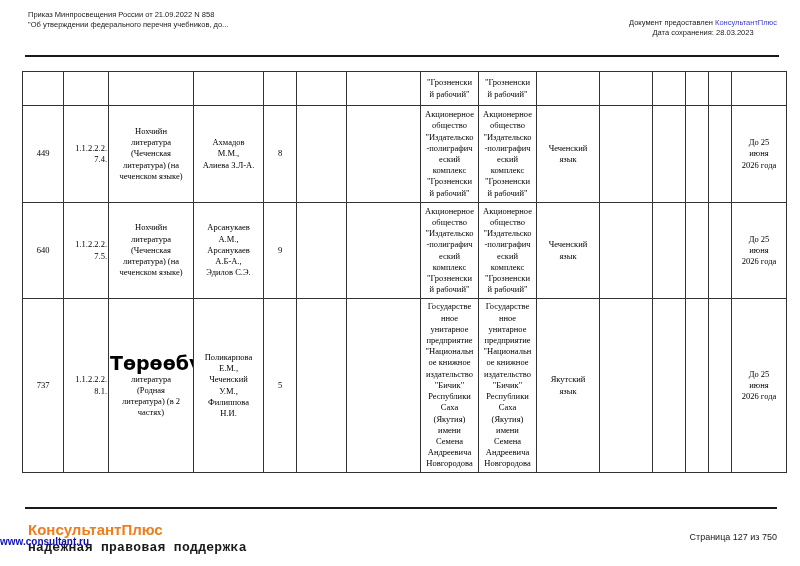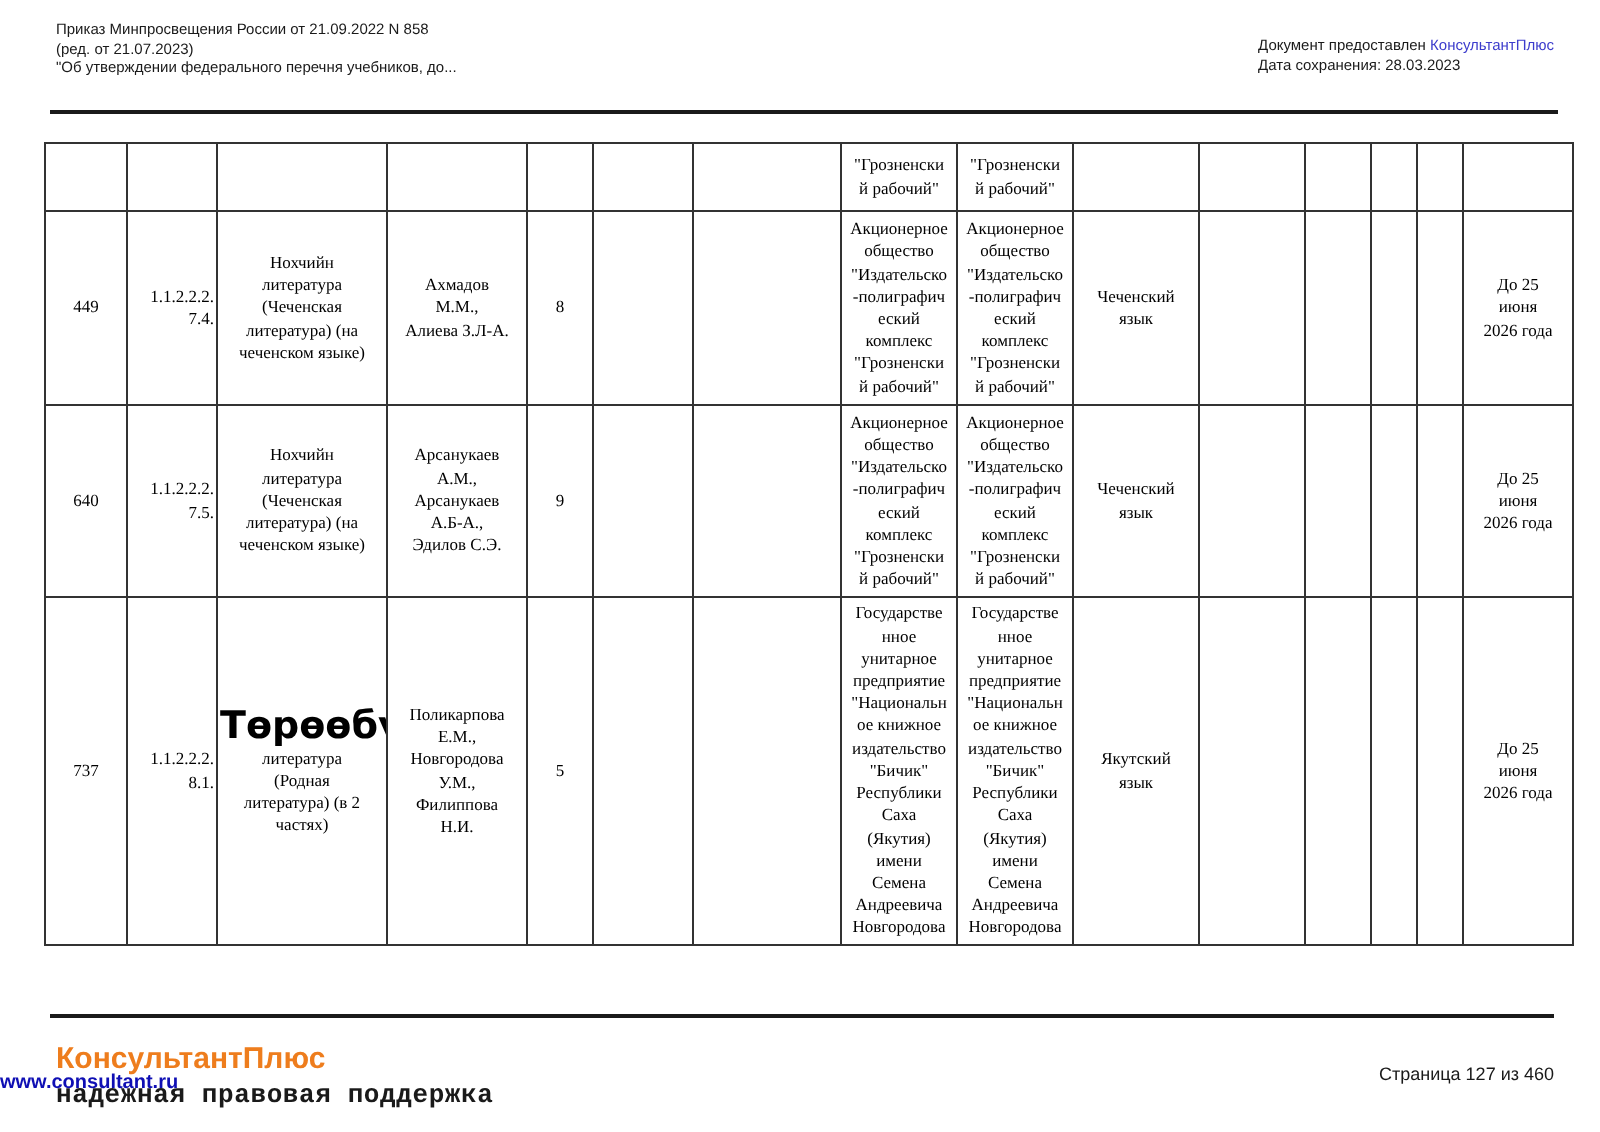--- a/index.html
+++ b/index.html
@@ -2,21 +2,21 @@
 <html><head>
 <meta charset="utf-8">
 <style>
   html,body{margin:0;padding:0;background:#e8e8e8;}
   .page{
     position:relative;width:800px;height:566px;background:#ffffff;
     font-family:"Liberation Sans",sans-serif;color:#000;overflow:hidden;
   }
   
   .header-left{position:absolute;left:28px;top:10px;font-size:7.5px;line-height:9.5px;color:#1a1a1a;}
-  .header-right{position:absolute;right:23px;top:18px;text-align:left;font-size:7.5px;line-height:9.5px;color:#1a1a1a;}
+  .header-right{position:absolute;right:23px;top:18px;text-align:center;font-size:7.5px;line-height:9.5px;color:#1a1a1a;}
   .link-blue{color:#3c3ccc;text-decoration:none;}
   
   .rule{position:absolute;background:#1a1a1a;height:2px;}
   .rule-top{left:25px;width:754px;top:55px;}
   .rule-bottom{left:25px;width:752px;top:507px;}
   
   .doc-table{
     position:absolute;left:22px;top:71px;
     border-collapse:collapse;table-layout:fixed;width:764px;
     font-family:"Liberation Serif",serif;font-size:8.5px;color:#000;
@@ -42,21 +42,20 @@
   .url{font-size:10px;font-weight:700;color:#0f0fb4;text-decoration:none;}
   .footer-right{position:absolute;right:23px;top:532px;font-size:9px;color:#1a1a1a;}
 </style>
 </head>
 <body>
 
 <div class="page">
 
   <div class="header-left">
     <div>Приказ Минпросвещения России от 21.09.2022 N 858</div>
-    <div>(ред. от 21.07.2023)</div>
     <div>"Об утверждении федерального перечня учебников, до...</div>
   </div>
 
   <div class="header-right">
     <div><span>Документ предоставлен </span><a class="link-blue" href="#">КонсультантПлюс</a></div>
     <div>Дата сохранения: 28.03.2023</div>
   </div>
 
   <div class="rule rule-top"></div>
 
@@ -189,21 +188,21 @@
     <tr class="r-451">
       <td>737</td>
       <td class="fpu">1.1.2.2.2.
 8.1.</td>
       <td><span class="big-title">Төрөөбүт</span><span>литература
 (Родная
 литература) (в 2
 частях)</span></td>
       <td>Поликарпова
 Е.М.,
-Новгородова
+Чеченский
 У.М.,
 Филиппова
 Н.И.</td>
       <td>5</td>
       <td></td>
       <td></td>
       <td>Государстве
 нное
 унитарное
 предприятие
@@ -250,15 +249,15 @@
 
   <div class="footer-left">
     <div class="logo">КонсультантПлюс</div>
     <div class="tagline">надежная правовая поддержка</div>
   </div>
 
   <div class="footer-center">
     <a class="url" href="#">www.consultant.ru</a>
   </div>
 
-  <div class="footer-right">Страница 127 из 460</div>
+  <div class="footer-right">Страница 127 из 750</div>
 
 </div>
 
 </body></html>

